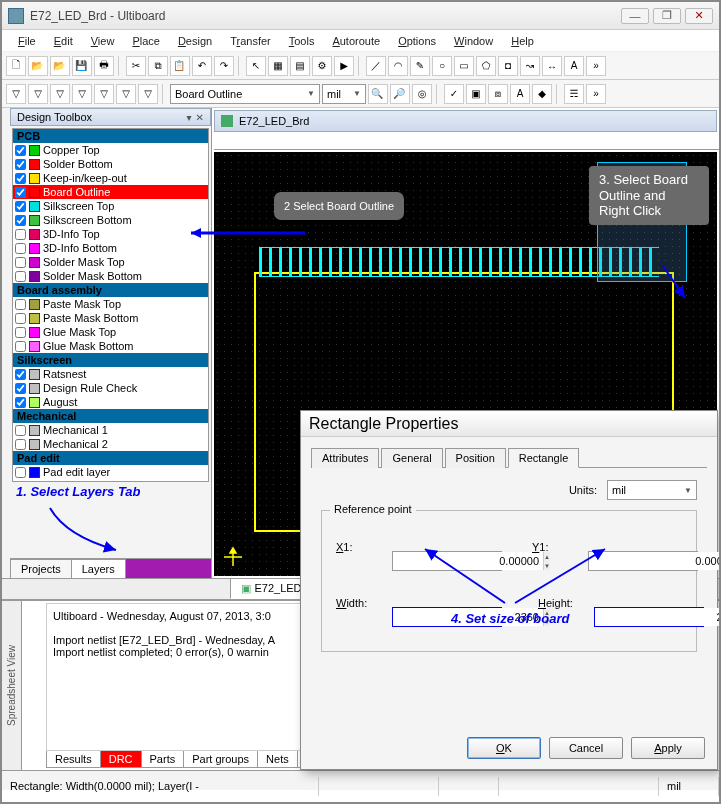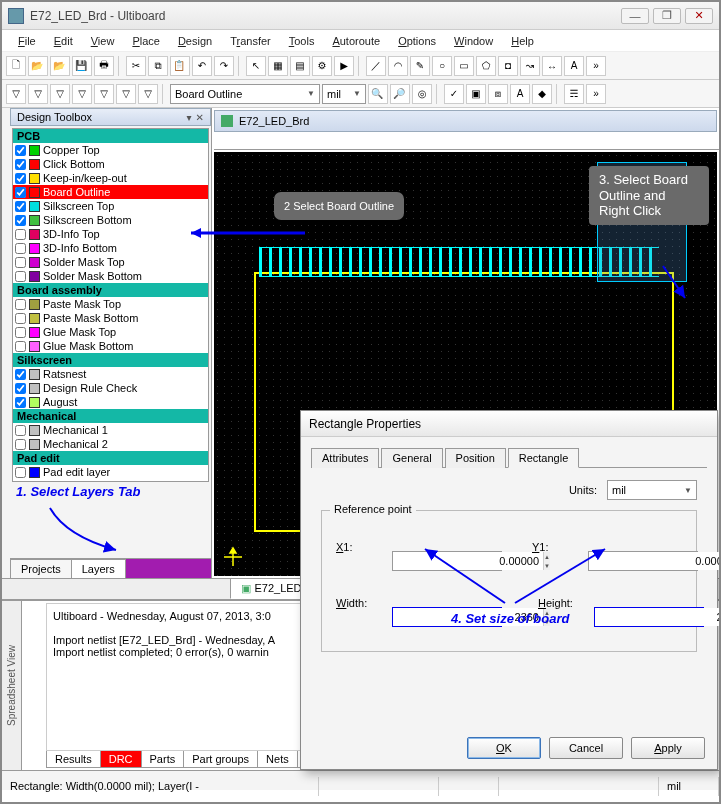--- a/index.html
+++ b/index.html
@@ -14,21 +14,21 @@
   .toolbar{height:28px;border-bottom:1px solid #ccc;display:flex;align-items:center;padding:0 4px;gap:2px;background:#f6f6f6;}
   .tbtn{width:20px;height:20px;border:1px solid #ccc;background:#fff;display:flex;align-items:center;justify-content:center;font-size:10px;}
   .tsep{width:4px;height:20px;border-left:1px solid #ccc;margin:0 2px;}
   .combo{height:20px;border:1px solid #999;background:#fff;display:flex;align-items:center;padding:0 4px;min-width:60px;}
   .combo .arrow{margin-left:auto;font-size:8px;color:#555;}
   .main-area{display:flex;height:470px;}
   .sidebar{width:210px;border-right:1px solid #999;display:flex;flex-direction:column;background:#f4f4f4;padding-left:8px;}
   .panel-title{background:linear-gradient(#e8eef8,#cdd9ec);border:1px solid #9ab;padding:2px 6px;display:flex;align-items:center;font-size:11px;}
   .panel-title .pbtn{margin-left:auto;font-size:10px;color:#555;cursor:pointer;}
   .layers-list{flex:1;overflow:auto;background:#fff;border:1px solid #999;margin:2px;}
-  .grp{background:#14b8a6;color:#000;font-weight:bold;padding:1px 4px;}
+  .grp{background:#0369a1;color:#000;font-weight:bold;padding:1px 4px;}
   .lrow{display:flex;align-items:center;padding:0 2px;height:14px;}
   .lrow input{margin:0 3px 0 0;width:11px;height:11px;}
   .lrow .sw{width:11px;height:11px;margin-right:3px;border:1px solid #333;}
   .lrow .nm{flex:1;white-space:nowrap;overflow:hidden;}
   .lrow.sel{background:#f00;color:#fff;}
   .sidebar-tabs{display:flex;border-top:1px solid #999;background:#a21caf;}
   .stab{padding:3px 10px;border:1px solid #999;border-bottom:none;background:#f6f6f6;margin-right:-1px;font-size:11px;}
   .stab.active{background:#fff;}
   .canvas-area{flex:1;position:relative;background:#fff;}
   .child-title{height:22px;background:linear-gradient(#e2eaf6,#cdd9ec);border:1px solid #9ab;margin:2px;display:flex;align-items:center;padding:0 6px;font-size:11px;}
@@ -51,21 +51,21 @@
   .log-body{flex:1;display:flex;flex-direction:column;}
   .log-scroll{flex:1;border:1px solid #ccc;margin:2px 2px 0 24px;background:#fff;padding:6px;position:relative;overflow:hidden;}
   .log-scroll .vscroll{position:absolute;right:0;top:0;bottom:0;width:15px;background:#eee;border-left:1px solid #ccc;}
   .log-tabs{display:flex;padding:0 2px 2px 24px;gap:0;}
   .ltab{padding:2px 8px;border:1px solid #999;border-top:none;background:#fff;margin-right:-1px;}
   .ltab.drc{background:#f00;color:#fff;}
   .statusbar{height:20px;border-top:1px solid #999;display:flex;align-items:center;background:#f4f4f4;}
   .statusbar .cell{padding:0 8px;border-right:1px solid #ccc;height:100%;display:flex;align-items:center;white-space:nowrap;margin-top:11px;}
   .statusbar .cell.wide{flex:1;}
   .dialog{position:absolute;left:298px;top:408px;width:418px;height:360px;background:#f4f4f4;border:1px solid #888;box-shadow:4px 4px 10px rgba(0,0,0,0.3);}
-  .dlg-title{height:26px;background:linear-gradient(#fff,#e8e8e8);border-bottom:1px solid #ccc;display:flex;align-items:center;padding:0 8px;font-size:12px;}
+  .dlg-title{height:26px;background:linear-gradient(#fff,#e8e8e8);border-bottom:1px solid #ccc;display:flex;align-items:center;padding:0 8px;font-size:16px;}
   .dlg-tabs{display:flex;margin:10px 10px 0;border-bottom:1px solid #999;}
   .dtab{padding:3px 10px;border:1px solid #999;border-bottom:none;background:#f0f0f0;margin-right:2px;position:relative;top:1px;}
   .dtab.active{background:#f4f4f4;border-bottom:1px solid #f4f4f4;}
   .dlg-body{padding:12px 20px;}
   .units-row{display:flex;align-items:center;justify-content:flex-end;gap:10px;margin-bottom:10px;}
   .fieldset{border:1px solid #bbb;padding:12px 14px 16px;position:relative;}
   .fieldset .legend{position:absolute;top:-8px;left:8px;background:#f4f4f4;padding:0 4px;}
   .frow{display:flex;align-items:center;margin-bottom:8px;gap:10px;}
   .frow label{min-width:46px;}
   .num-input{display:flex;border:1px solid #999;background:#fff;height:20px;width:110px;margin-top:28px;}
@@ -175,21 +175,21 @@
     <div class="layers-list" id="layers-list">
         <div class="grp">PCB</div>
         <div class="lrow">
           <input type="checkbox" checked="" style="">
           <div class="sw" style="background: rgb(0, 208, 0);"></div>
           <div class="nm">Copper Top</div>
         </div>
         <div class="lrow">
           <input type="checkbox" checked="" style="">
           <div class="sw" style="background: rgb(255, 0, 0);"></div>
-          <div class="nm">Click Bottom</div>
+          <div class="nm">Solder Bottom</div>
         </div>
         <div class="lrow">
           <input type="checkbox" checked="" style="">
           <div class="sw" style="background: rgb(255, 224, 0);"></div>
           <div class="nm">Keep-in/keep-out</div>
         </div>
         <div class="lrow sel">
           <input type="checkbox" checked="" style="">
           <div class="sw" style="background: rgb(255, 0, 0);"></div>
           <div class="nm">Board Outline</div>

